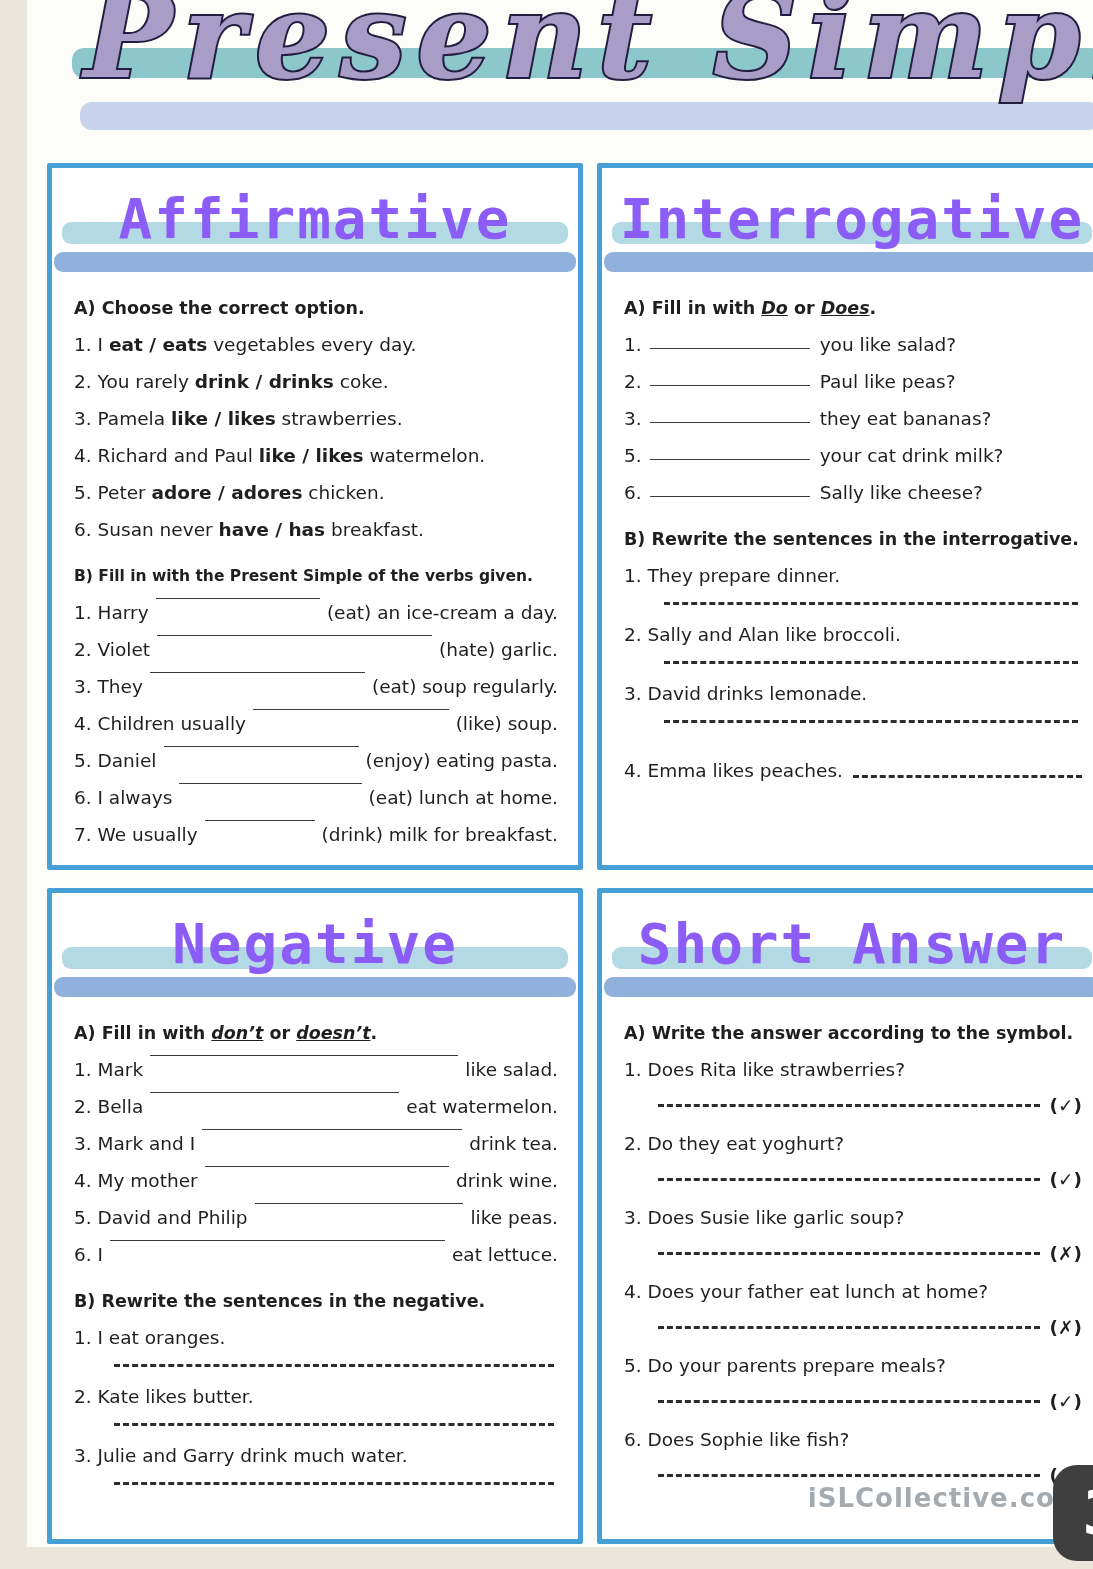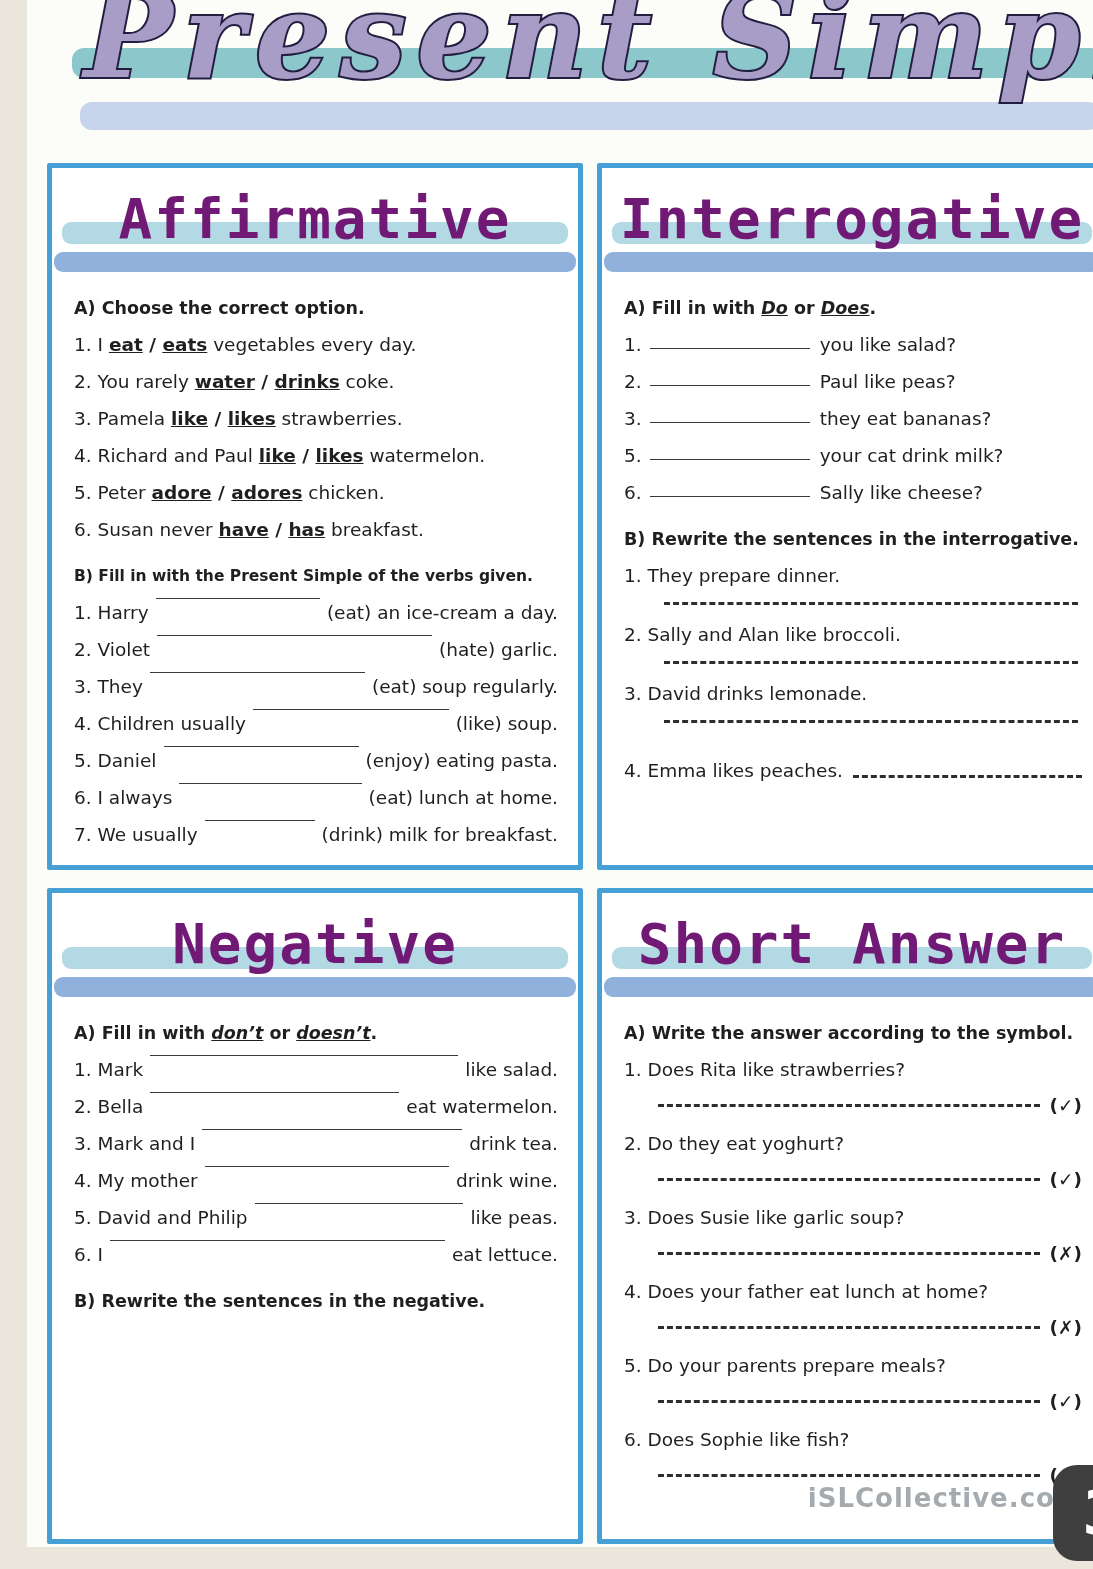--- a/index.html
+++ b/index.html
@@ -23,27 +23,27 @@
   .box-interrogative{left:597px;top:163px;width:510px;height:707px;}
   .box-negative{left:47px;top:888px;width:536px;height:656px;}
   .box-short{left:597px;top:888px;width:510px;height:656px;}
   .box-content{padding:0 20px 0 22px;}
 
   .sec-header{position:relative;height:104px;margin-top:8px;}
   .s-stripe1{position:absolute;top:46px;left:10px;right:10px;height:22px;background:#b3d9e5;border-radius:9px;}
   .s-stripe2{position:absolute;top:76px;left:2px;right:2px;height:20px;background:#8fb1dc;border-radius:9px;}
   .sec-title{position:relative;z-index:2;display:block;text-align:center;padding-top:10px;
       font-family:"DejaVu Sans Mono",monospace;font-weight:bold;font-size:56px;
-      letter-spacing:2px;color:#701a75;white-space:nowrap;}
+      letter-spacing:2px;color:#8b5cf6;white-space:nowrap;}
 
   .h{font-weight:bold;font-size:17.5px;margin:16px 0 6px;line-height:24px;}
   .h-small{font-size:15.5px;}
   .h-gap{margin-top:22px;}
   .biu{font-weight:bold;font-style:italic;text-decoration:underline;}
-  .bu{font-weight:bold;text-decoration:underline;}
+  .bu{font-weight:bold;}
   .bsl{font-weight:bold;}
 
   .line{margin:13px 0;line-height:24px;font-size:18.5px;}
   .fill{display:flex;align-items:flex-start;}
   .fill span{white-space:pre;}
   .blank-grow{flex:1 1 auto;height:0;border-bottom:1.6px solid #3a3a3a;margin:0 7px;transform:translateY(-3px);}
   .blank-fixed{display:inline-block;width:160px;height:1px;border-bottom:1.6px solid #3a3a3a;
       margin:0 10px 0 8px;transform:translateY(-2px);}
   .flexline{display:flex;align-items:flex-end;margin-top:36px;}
   .dash-row{display:flex;align-items:center;margin:14px 4px 18px 40px;}
@@ -74,21 +74,21 @@
   <div class="box box-affirmative">
     <div class="sec-header">
       <div class="s-stripe1"></div>
       <div class="s-stripe2"></div>
       <span class="sec-title">Affirmative</span>
     </div>
     <div class="box-content">
       <div class="h">A) Choose the correct option.</div>
       <div>
           <div class="line"><span>1. I </span><span class="bu">eat</span><span class="bsl"> / </span><span class="bu">eats</span><span> vegetables every day.</span></div>
-          <div class="line"><span>2. You rarely </span><span class="bu">water</span><span class="bsl"> / </span><span class="bu">drinks</span><span> coke.</span></div>
+          <div class="line"><span>2. You rarely </span><span class="bu">drink</span><span class="bsl"> / </span><span class="bu">drinks</span><span> coke.</span></div>
           <div class="line"><span>3. Pamela </span><span class="bu">like</span><span class="bsl"> / </span><span class="bu">likes</span><span> strawberries.</span></div>
           <div class="line"><span>4. Richard and Paul </span><span class="bu">like</span><span class="bsl"> / </span><span class="bu">likes</span><span> watermelon.</span></div>
           <div class="line"><span>5. Peter </span><span class="bu">adore</span><span class="bsl"> / </span><span class="bu">adores</span><span> chicken.</span></div>
           <div class="line"><span>6. Susan never </span><span class="bu">have</span><span class="bsl"> / </span><span class="bu">has</span><span> breakfast.</span></div>
         </div>
       <div class="h h-small h-gap">B) Fill in with the Present Simple of the verbs given.</div>
       <div>
           <div class="line fill">
             <span>1. Harry</span>
             <div class="blank-grow"></div>
@@ -199,20 +199,34 @@
             <div class="blank-grow"></div>
             <span>like peas.</span>
           </div>
           <div class="line fill">
             <span>6. I</span>
             <div class="blank-grow"></div>
             <span>eat lettuce.</span>
           </div>
         </div>
       <div class="h h-gap">B) Rewrite the sentences in the negative.</div>
+      <div>
+          <div class="line"><span>1. I eat oranges.</span></div>
+          <div class="dash-row">
+            <div class="dashline"></div>
+          </div>
+          <div class="line"><span>2. Kate likes butter.</span></div>
+          <div class="dash-row">
+            <div class="dashline"></div>
+          </div>
+          <div class="line"><span>3. Julie and Garry drink much water.</span></div>
+          <div class="dash-row">
+            <div class="dashline"></div>
+          </div>
+        </div>
     </div>
   </div>
 
   <div class="box box-short">
     <div class="sec-header">
       <div class="s-stripe1"></div>
       <div class="s-stripe2"></div>
       <span class="sec-title">Short Answer</span>
     </div>
     <div class="box-content sa">

